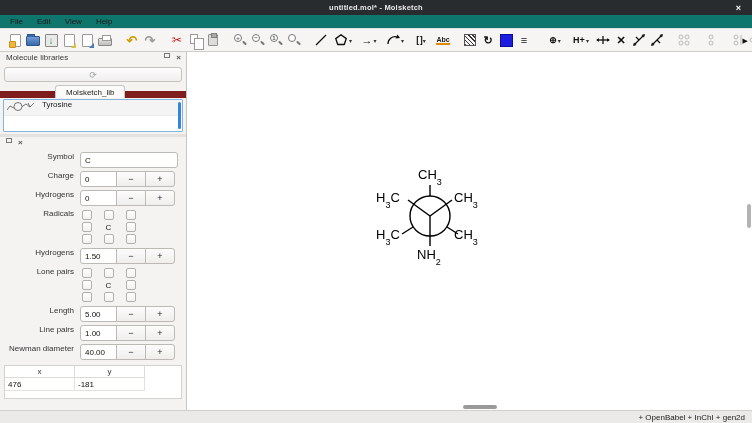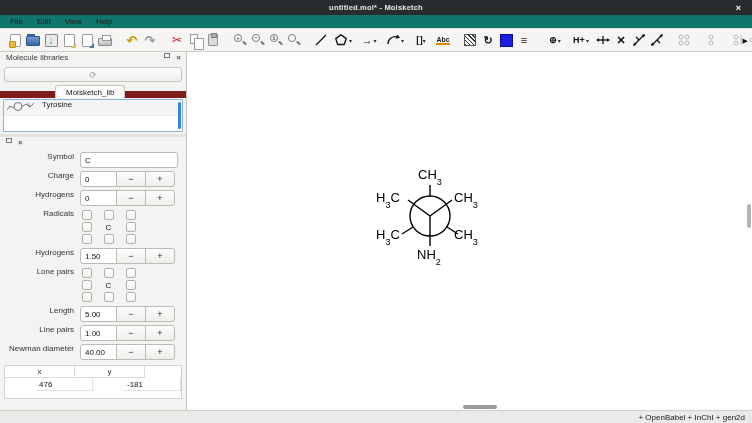--- a/index.html
+++ b/index.html
@@ -82,21 +82,21 @@
   .spin .val { width:37px; background:#fff; border:1px solid #bdbab6; border-radius:3px 0 0 3px; display:flex; align-items:center; padding-left:4px; color:#111; }
   .spin .sbtn { width:30px; margin-left:-1px; background:linear-gradient(#fcfcfc,#efeeec); border:1px solid #bdbab6; display:flex; align-items:center; justify-content:center; font-size:9px; color:#222; }
   .spin .sbtn.plus { border-radius:0 3px 3px 0; }
   .cbgrid { display:grid; grid-template-columns:repeat(3,13px); grid-auto-rows:12px; column-gap:9px; row-gap:0px; align-items:center; justify-items:center; }
   .cb { width:10px; height:10px; background:linear-gradient(#fff,#f2f1ef); border:1px solid #b3b0ac; border-radius:2px; }
   .cbgrid .cc { font-size:8px; color:#222; }
 
   .ctable { margin:5px 4px 0 4px; height:34px; background:#fff; border:1px solid #d4d2cf; position:relative; font-size:8px; }
   .ctable .hrow, .ctable .drow { display:flex; }
   .ctable .hc { width:70px; height:12px; border-right:1px solid #dddbd8; border-bottom:1px solid #dddbd8; display:flex; align-items:center; justify-content:center; color:#333; }
-  .ctable .dc { width:70px; height:13px; border-right:1px solid #e3e1de; border-bottom:1px solid #e3e1de; display:flex; align-items:center; padding-left:3px; color:#111;margin-left:31px; }
+  .ctable .dc { width:70px; height:13px; border-right:1px solid #e3e1de; border-bottom:1px solid #e3e1de; display:flex; align-items:center; padding-left:3px; color:#111; }
 
   
   .mol { position:absolute; left:173px; top:110px; width:140px; height:115px; }
   .mol svg { position:absolute; left:0; top:0; }
   .mlabel { position:absolute; font-size:13px; color:#000; font-family:"Liberation Sans",sans-serif; white-space:nowrap; }
   .mlabel sub { font-size:9px; position:relative; bottom:-2px; }
   .hscroll { position:absolute; left:275px; bottom:1px; width:34px; height:4px; background:#9a9a9a; border-radius:2px; }
   .vscroll { position:absolute; right:1px; top:152px; width:4px; height:24px; background:#b3b3b3; border-radius:2px; }
 
   

